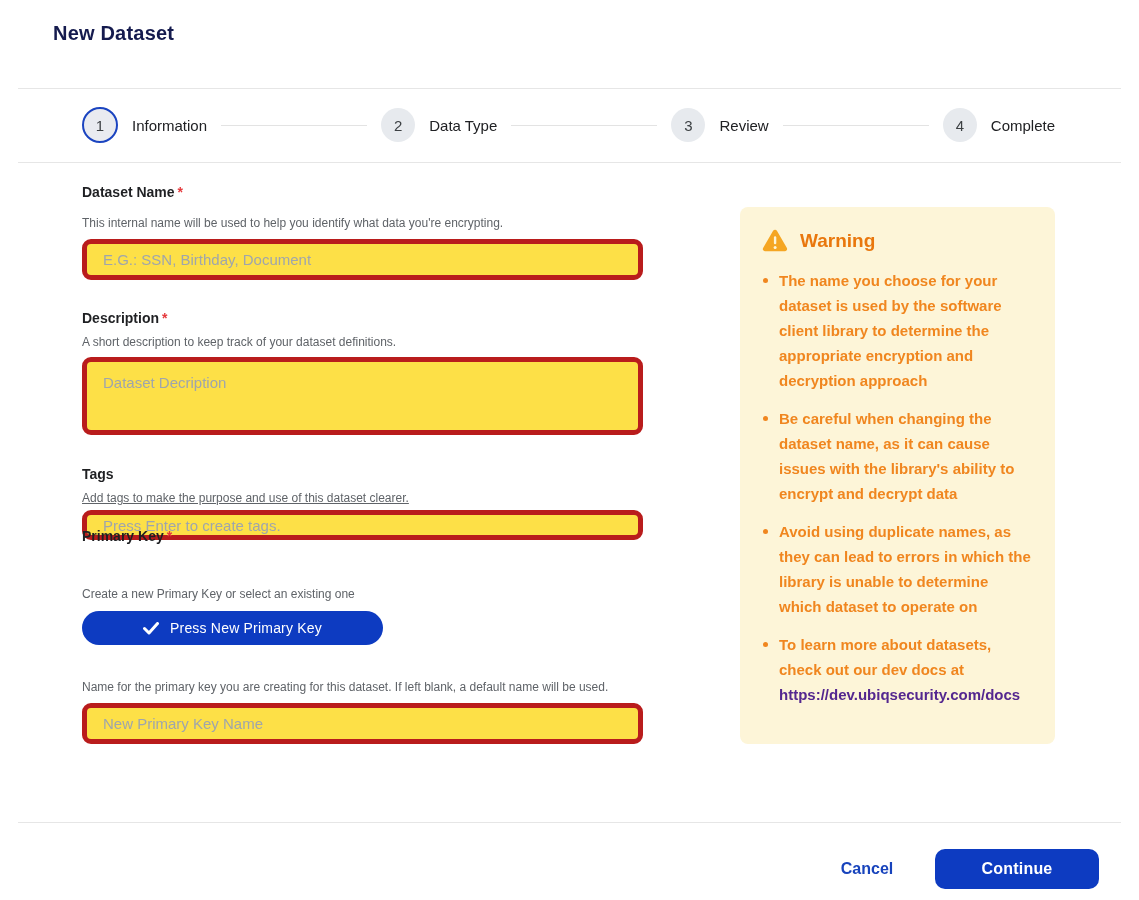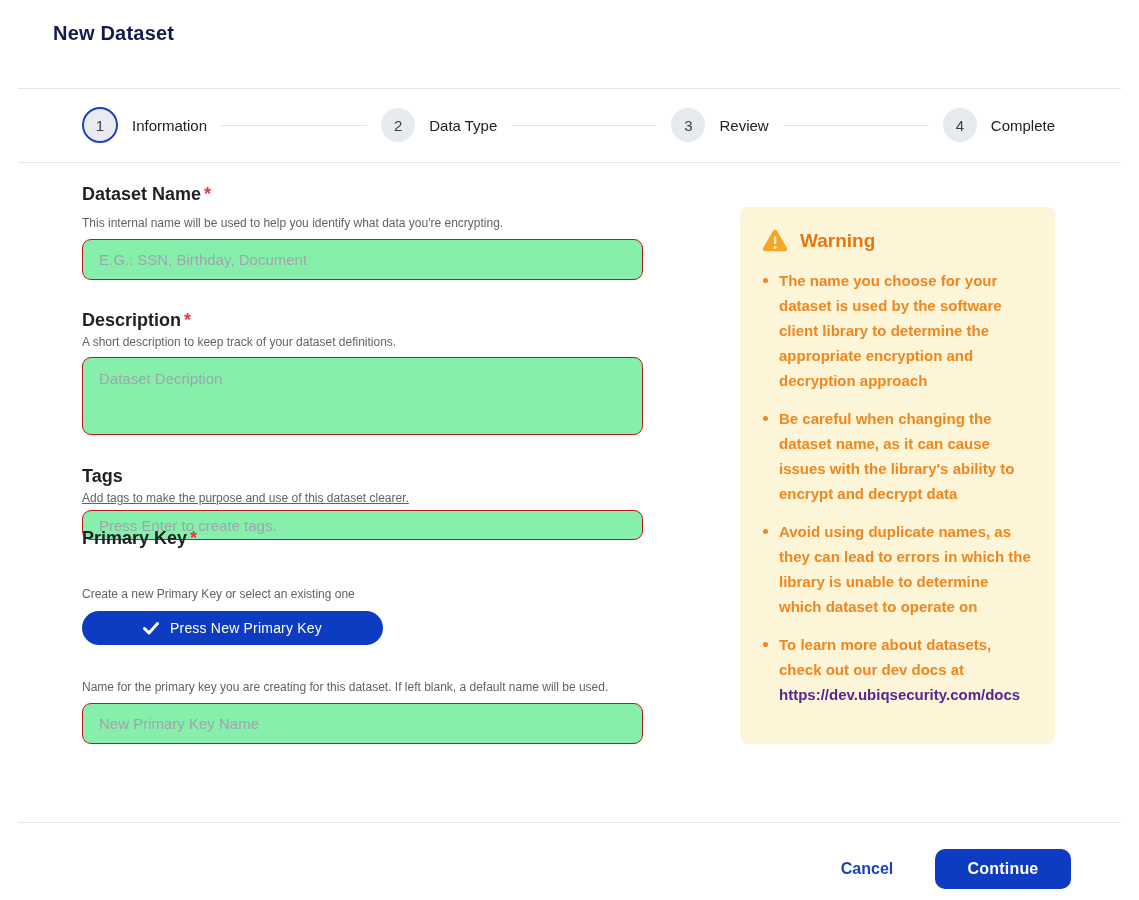--- a/index.html
+++ b/index.html
@@ -33,29 +33,29 @@
     font-size:15px; font-weight:500;
   }
   .step.active .step-circle {
     width:36px; height:36px; border:2.5px solid #1B44C0; background:#E9EBF0;
   }
   .step-label { margin-left:14px; font-size:15px; color:#202124; }
   .connector { flex:1 1 auto; height:1px; background:#E3E3E3; margin:0 14px; }
 
   
   .field-label {
-    position:absolute; left:82px; font-size:18px; font-weight:bold; color:#1F2023;
+    position:absolute; left:82px; font-size:14px; font-weight:bold; color:#1F2023;
   }
   .req { color:#E5393C; font-weight:bold; margin-left:3px; }
   .helper {
     position:absolute; left:82px; font-size:12px; color:#5F6368;
   }
   .tb {
     position:absolute; left:82px; width:561px;
-    border:1px solid #b91c1c; border-radius:9px; background:#86efac;
+    border:5px solid #b91c1c; border-radius:9px; background:#fde047;
     font-family:"Liberation Sans", sans-serif;
     font-size:15px; color:#202124; padding:4px 16px; outline:none;
   }
   .tb::placeholder { color:#9FA5AC; opacity:1; }
   textarea.tb { padding-top:12px; resize:none; }
 
   .pill-btn {
     position:absolute; left:82px; top:611px; width:301px; height:34px;
     background:#0D3BC1; color:#fff; border:none; border-radius:17px;
     font-family:"Liberation Sans", sans-serif;
@@ -82,21 +82,21 @@
   .doc-link { color:#54278F; cursor:pointer; }
 
   
   .cancel-btn {
     position:absolute; left:822px; top:850px; width:90px; height:38px;
     background:transparent; border:none; color:#1743BC;
     font-family:"Liberation Sans", sans-serif;
     font-size:16px; font-weight:bold; cursor:pointer;
   }
   .continue-btn {
-    position:absolute; left:935px; top:849px; width:136px; height:40px;
+    position:absolute; left:935px; top:849px; width:164px; height:40px;
     background:#0D3BC1; border:none; border-radius:10px; color:#fff;
     font-family:"Liberation Sans", sans-serif;
     font-size:16px; font-weight:bold; cursor:pointer; letter-spacing:.2px;
   }
 </style>
 </head>
 <body>
 
 <div class="page">
 

